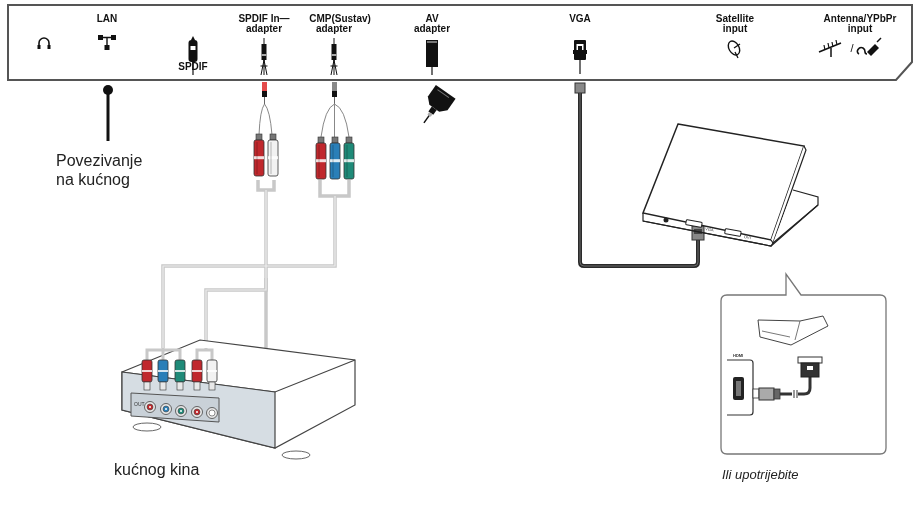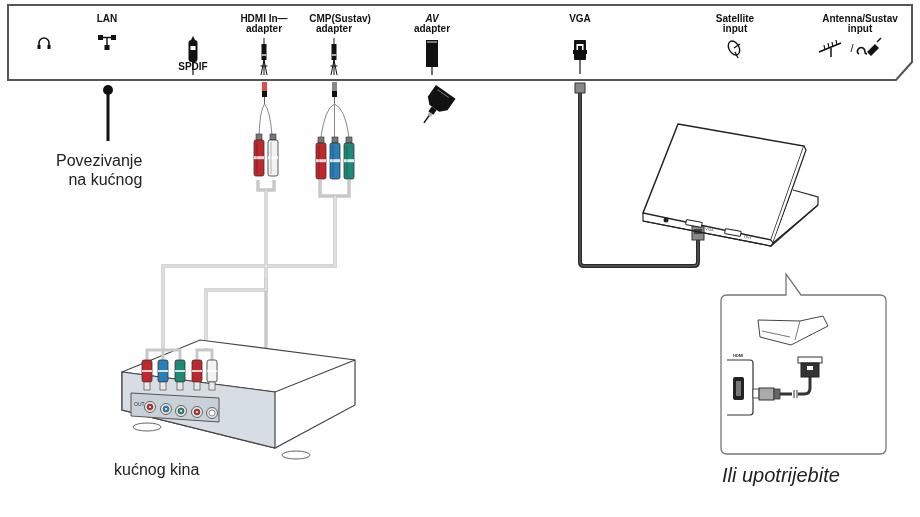--- a/index.html
+++ b/index.html
@@ -1,21 +1,21 @@
 <!DOCTYPE html>
 <html><head>
   <meta charset="utf-8">
   <style>
     html, body { margin: 0; padding: 0; background: #ffffff; }
     body { width: 920px; height: 517px; position: relative; overflow: hidden; font-family: "Liberation Sans", sans-serif; }
     #stage { position: absolute; left: 0; top: 0; width: 920px; height: 517px; }
     .port-label { position: absolute; font-family: "Liberation Sans", sans-serif; font-weight: bold; font-size: 10px; line-height: 10px; color: #111; text-align: center; white-space: nowrap; transform: translateX(-50%); }
     .caption { position: absolute; font-family: "Liberation Sans", sans-serif; font-size: 16px; line-height: 19px; color: #222; white-space: nowrap; }
-    .caption.italic { font-style: italic; font-size: 20px; line-height: 18px; }
-    .caption span { display: block; text-align: right; }
+    .caption.italic { font-style: italic; font-size: 13px; line-height: 18px; }
+    .caption span { display: block; }
   </style>
 </head>
 <body>
 
 <div id="stage">
   <svg width="920" height="517" viewBox="0 0 920 517" xmlns="http://www.w3.org/2000/svg">
 
     <g>
       <path d="M8,5 L912,5 L912,62 L896,80 L8,80 Z" fill="#ffffff" stroke="#555" stroke-width="2"></path>
     </g>
@@ -275,31 +275,31 @@
       <rect x="798" y="357" width="24" height="6" fill="#fff" stroke="#333" stroke-width="1"></rect>
       <rect x="801" y="363" width="18" height="14" fill="#333" stroke="#222" stroke-width="1"></rect>
       <rect x="807" y="366" width="6" height="4" fill="#fff"></rect>
     </g>
   </svg>
 
   
   <div class="port-label" style="left:107px; top:14px;">LAN</div>
   <div class="port-label" style="left:193px; top:14px;margin-top:48px;">SPDIF</div>
   <div class="port-label" style="left:264px; top:14px;">
-    <span>HDMI In</span><span>—</span>
+    <span>SPDIF In</span><span>—</span>
   </div>
   <div class="port-label" style="left:264px; top:24px;">adapter</div>
   <div class="port-label" style="left:340px; top:14px;">CMP(Sustav)</div>
   <div class="port-label" style="left:334px; top:24px;">adapter</div>
-  <div class="port-label" style="left:432px; top:14px;font-style:italic;">AV</div>
+  <div class="port-label" style="left:432px; top:14px;">AV</div>
   <div class="port-label" style="left:432px; top:24px;">adapter</div>
   <div class="port-label" style="left:580px; top:14px;">VGA</div>
   <div class="port-label" style="left:735px; top:14px;">Satellite</div>
   <div class="port-label" style="left:735px; top:24px;">input</div>
-  <div class="port-label" style="left:860px; top:14px;">Antenna/Sustav</div>
+  <div class="port-label" style="left:860px; top:14px;">Antenna/YPbPr</div>
   <div class="port-label" style="left:860px; top:24px;">input</div>
   <div class="port-label" style="left:852px; top:43px; font-weight:normal; font-size:11px;">/</div>
 
   
   <div class="caption" style="left:56px; top:151px;">
     <span>Povezivanje</span>
     <span>na kućnog</span>
   </div>
   <div class="caption" style="left:114px; top:460px;">
     <span>kućnog kina</span>

